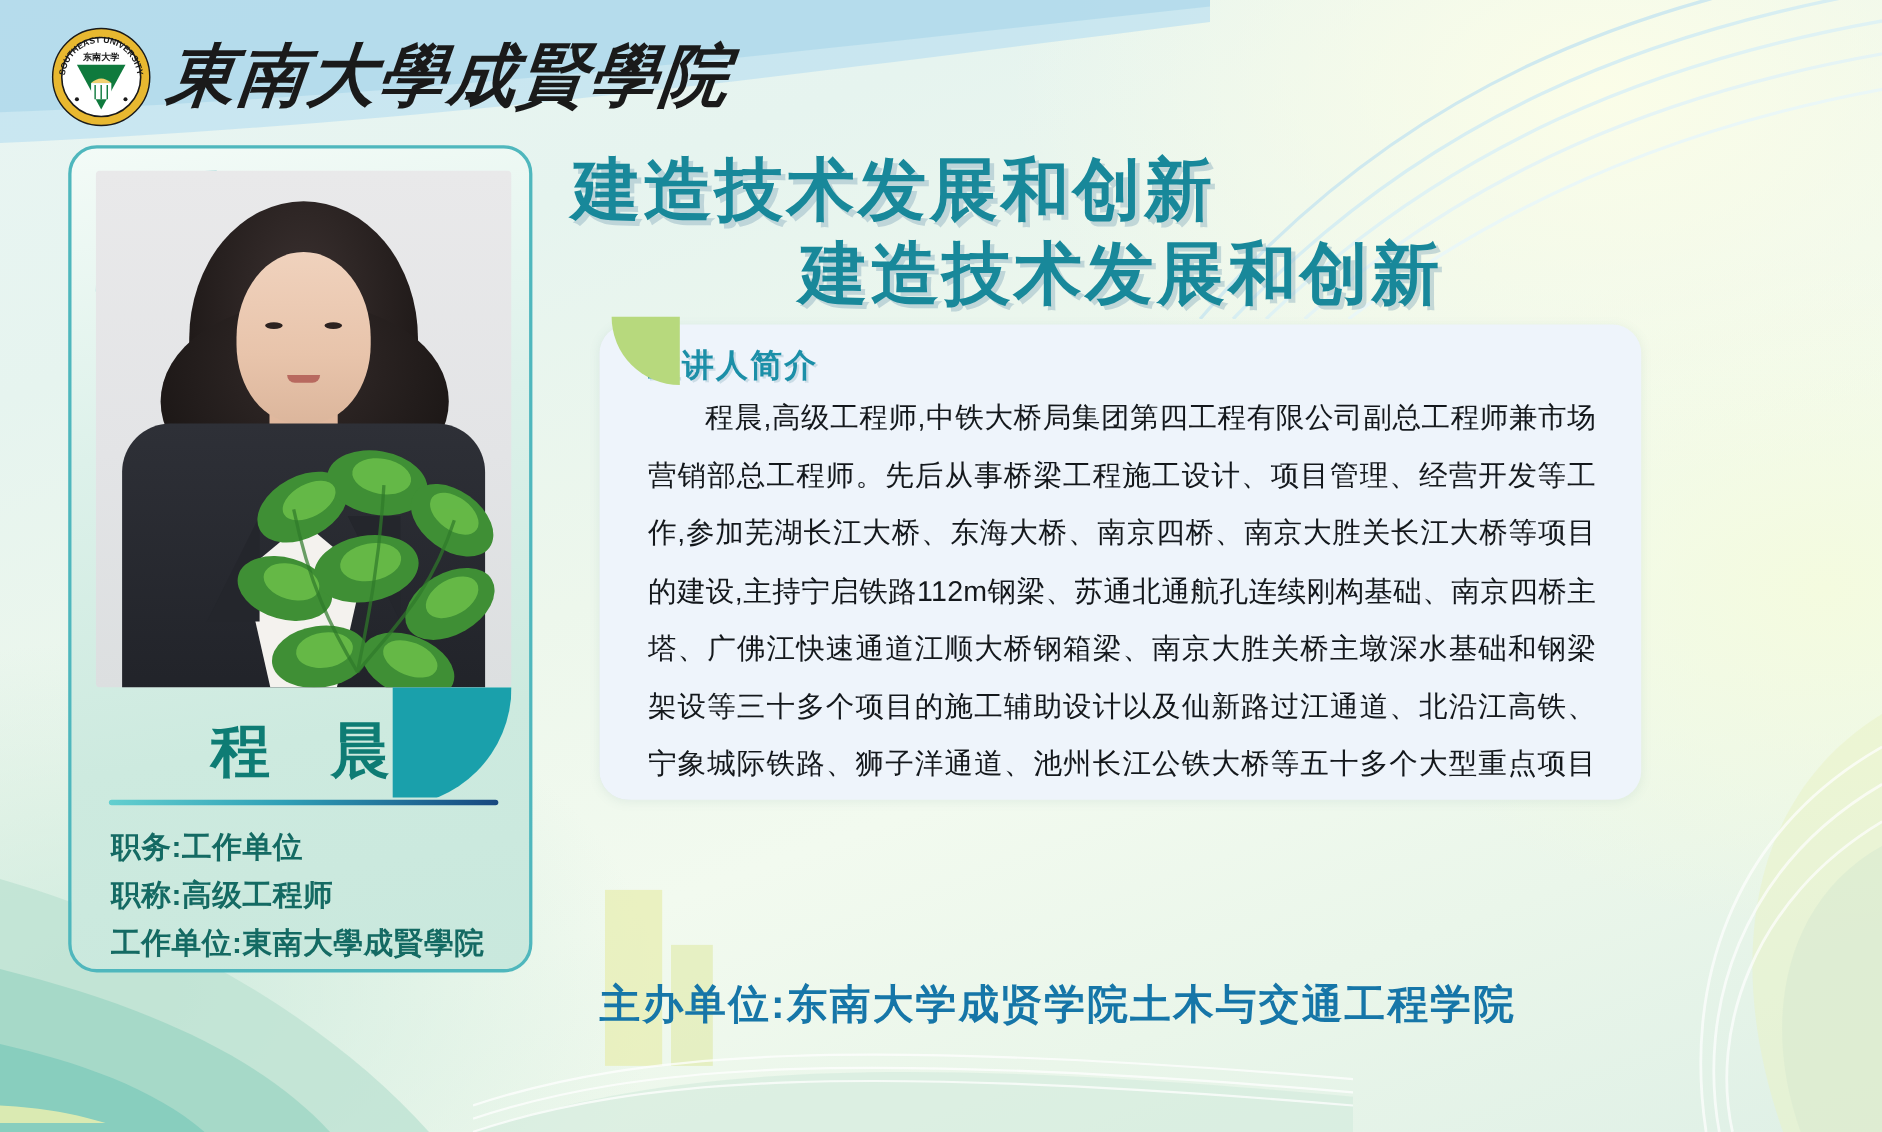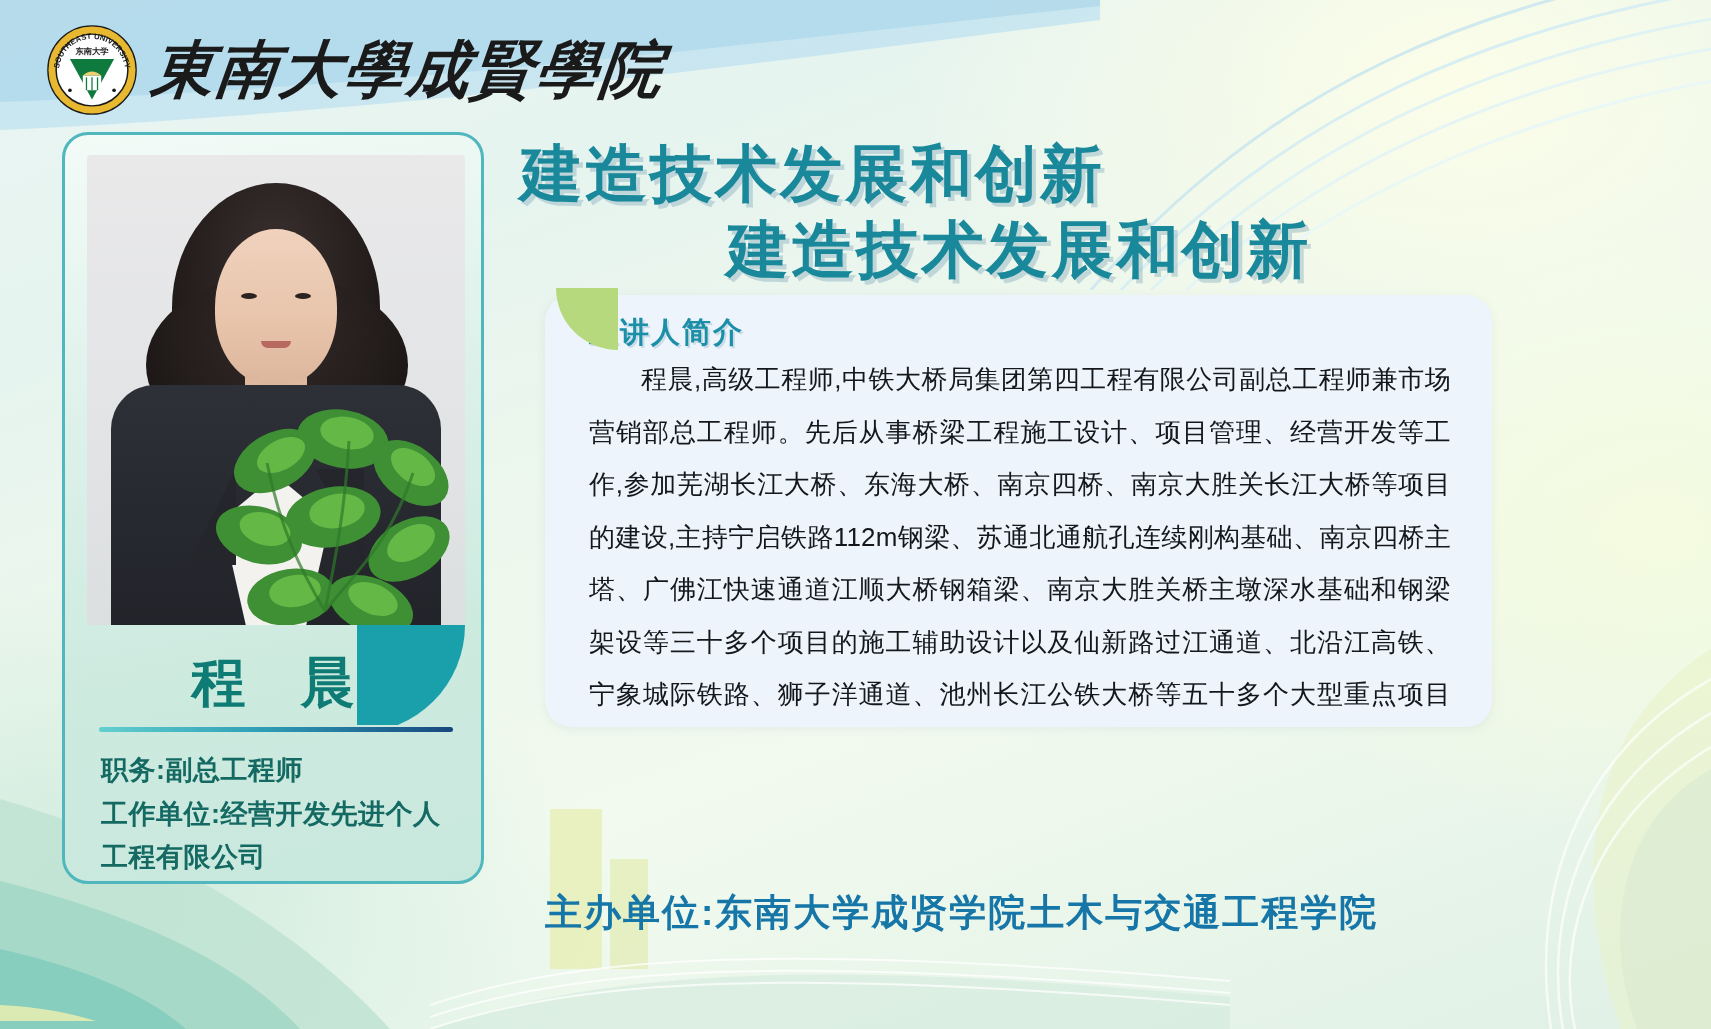--- a/index.html
+++ b/index.html
@@ -290,22 +290,23 @@
             <path d="M110,210 C142,170 176,140 198,72"></path>
           </g>
         </svg>
       </div>
     </div>
     <div class="ph-corner-br"></div>
 
     <div class="speaker-name">程 晨</div>
     <div class="name-rule"></div>
     <div class="meta">
-      <div>职务:副总工程师</div>
-      <div>工作单位:经营开发先进个人</div>
+      <div>职务:工作单位</div>
+      <div>职称:高级工程师</div>
+      <div>工作单位:東南大學成賢學院</div>
       <div>工程有限公司</div>
     </div>
   </div>
 
   <div class="title">
     <span class="l1">建造技术发展和创新</span>
     <span class="l2">建造技术发展和创新</span>
   </div>
 
   <div class="panel-greenbar"></div>

